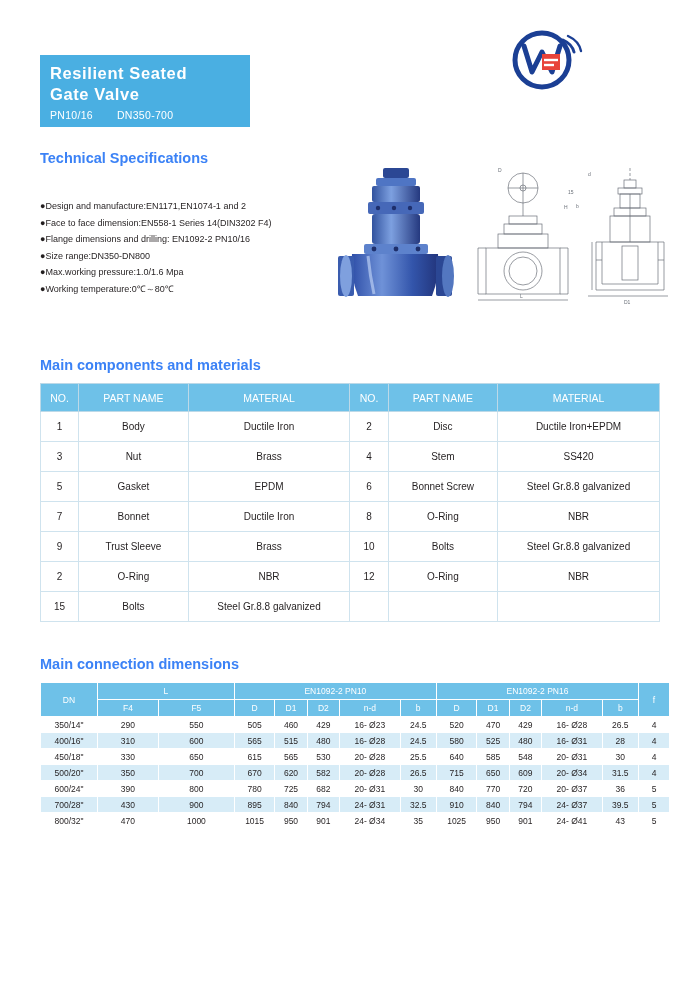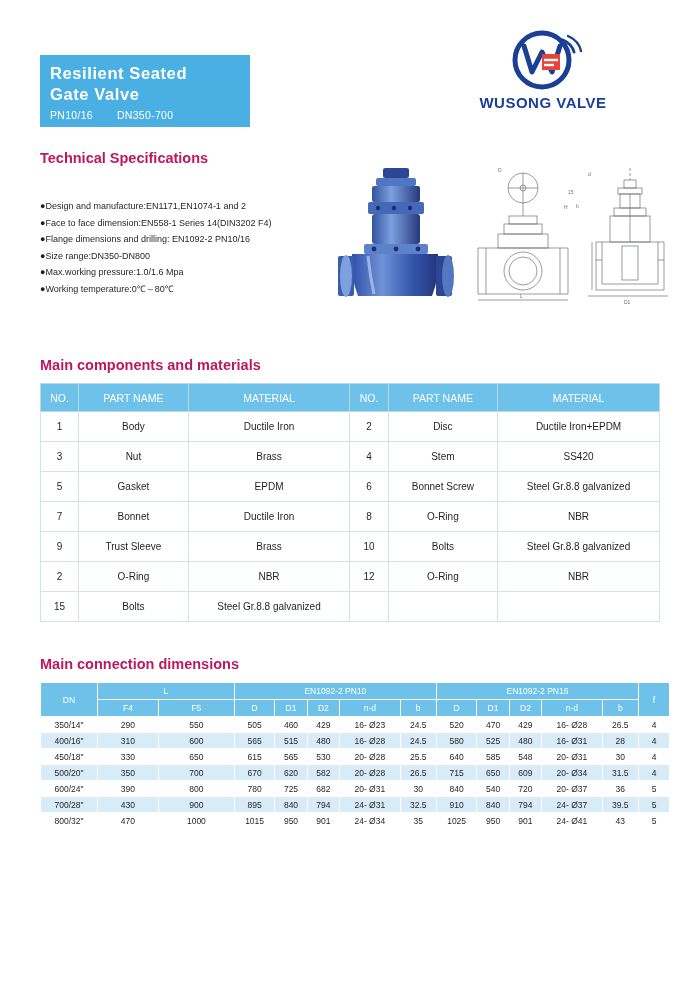--- a/index.html
+++ b/index.html
@@ -66,21 +66,21 @@
   .logo-text {
     font-size: 15px;
     font-weight: bold;
     color: #1b3f94;
     letter-spacing: 0.5px;
     margin-top: 4px;
   }
 
   
   .sec-heading {
-    color: #be185d;
+    color: #3b82f6;
     font-size: 14.5px;
     font-weight: bold;
     margin: 0 0 10px 8px;
   }
 
   
   .specs-wrap {
     position: relative;
     height: 185px;
     margin-top: 30px;
@@ -193,21 +193,20 @@
             <circle cx="34" cy="30" r="27" fill="none" stroke="#1b3f94" stroke-width="5"></circle>
             <path d="M16 16 L24 42 L34 22 L44 42 L52 16" fill="none" stroke="#1b3f94" stroke-width="5" stroke-linecap="round" stroke-linejoin="round"></path>
             <path d="M34 24 L52 24 L52 40 L34 40 Z" fill="#e8433a"></path>
             <path d="M36 30 L50 30" stroke="#ffffff" stroke-width="2.4"></path>
             <path d="M36 35 L46 35" stroke="#ffffff" stroke-width="2.4"></path>
             <path d="M55 10 Q64 14 66 22" fill="none" stroke="#1b3f94" stroke-width="3" stroke-linecap="round"></path>
             <path d="M60 6 Q71 11 73 21" fill="none" stroke="#1b3f94" stroke-width="2.4" stroke-linecap="round"></path>
           </g>
         </svg>
       </div>
-      <div class="logo-text">WUSONG VALVE</div>
     </div>
   </div>
 
   <div class="specs-wrap">
     <div class="sec-heading">Technical Specifications</div>
 
     <div class="specs-list">
       <div>●Design and manufacture:EN1171,EN1074-1 and 2</div>
       <div>●Face to face dimension:EN558-1 Series 14(DIN3202 F4)</div>
       <div>●Flange dimensions and drilling: EN1092-2 PN10/16</div>
@@ -481,21 +480,21 @@
           <tr>
             <td class="first-col">600/24"</td>
             <td>390</td>
             <td>800</td>
             <td>780</td>
             <td>725</td>
             <td>682</td>
             <td>20- Ø31</td>
             <td>30</td>
             <td>840</td>
-            <td>540</td>
+            <td>770</td>
             <td>720</td>
             <td>20- Ø37</td>
             <td>36</td>
             <td>5</td>
           </tr>
           <tr class="alt">
             <td class="first-col">700/28"</td>
             <td>430</td>
             <td>900</td>
             <td>895</td>

